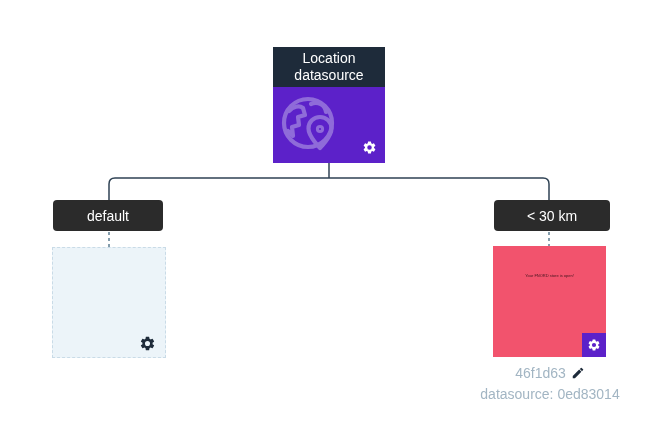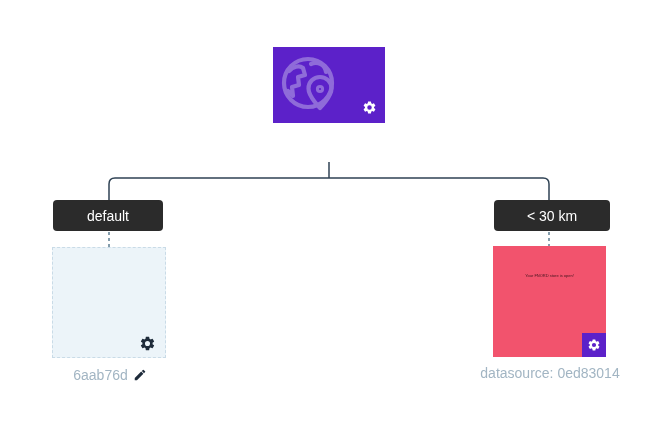--- a/index.html
+++ b/index.html
@@ -63,20 +63,21 @@
 <div class="canvas">
 
   <svg class="connectors" viewBox="0 0 659 445">
     <path d="M329 162 V178" fill="none" stroke="#2f4254" stroke-width="1.5"></path>
     <path d="M109 201 V184 Q109 178 115 178 H543 Q549 178 549 184 V201" fill="none" stroke="#2f4254" stroke-width="1.5"></path>
     <path d="M109 226 V247" fill="none" stroke="#5c7d93" stroke-width="1.5" stroke-dasharray="3 3"></path>
     <path d="M549 226 V246" fill="none" stroke="#5c7d93" stroke-width="1.5" stroke-dasharray="3 3"></path>
   </svg>
 
   <div class="root-node">
+    <div class="root-header">Location datasource</div>
     <div class="root-body">
       <span class="globe-icon">
         <svg width="66" height="68" viewBox="0 0 66 68">
           <g fill="none" stroke="#8f6bd9" stroke-width="4.2" stroke-linejoin="round" stroke-linecap="round">
             <circle cx="31" cy="31" r="24"></circle>
             <path d="M12 19 C16 14.5 22 13 26 16 L28 23 L21 25 L22 33 L15 35 L16 44 L11 39"></path>
             <path d="M34 12 C41 9 48 13 49 20"></path>
             <path d="M43 25 C36.5 25 31.5 30 31.5 36.5 C31.5 44.5 43 56 43 56 C43 56 54.5 44.5 54.5 36.5 C54.5 30 49.5 25 43 25 Z"></path>
             <circle cx="43" cy="37" r="2.6" stroke-width="3"></circle>
           </g>
@@ -104,24 +105,24 @@
   <div class="message-box">
     <div class="preview-text">Your FNORD store is open!</div>
     <div class="gear-badge">
       <svg viewBox="0 0 24 24" fill="#ffffff">
         <path d="M19.14 12.94c.04-.3.06-.61.06-.94 0-.32-.02-.64-.07-.94l2.03-1.58a.49.49 0 0 0 .12-.61l-1.92-3.32a.49.49 0 0 0-.59-.22l-2.39.96c-.5-.38-1.03-.7-1.62-.94l-.36-2.54a.48.48 0 0 0-.48-.41h-3.84c-.24 0-.43.17-.47.41l-.36 2.54c-.59.24-1.13.57-1.62.94l-2.39-.96a.49.49 0 0 0-.59.22L2.74 8.87c-.12.21-.08.47.12.61l2.03 1.58c-.05.3-.09.63-.09.94s.02.64.07.94l-2.03 1.58a.49.49 0 0 0-.12.61l1.92 3.32c.12.22.37.29.59.22l2.39-.96c.5.38 1.03.7 1.62.94l.36 2.54c.05.24.24.41.48.41h3.84c.24 0 .44-.17.47-.41l.36-2.54c.59-.24 1.13-.56 1.62-.94l2.39.96c.22.08.47 0 .59-.22l1.92-3.32a.49.49 0 0 0-.12-.61l-2.01-1.58zM12 15.6A3.6 3.6 0 1 1 12 8.4a3.6 3.6 0 0 1 0 7.2z"></path>
       </svg>
     </div>
   </div>
 
   <div class="caption left">
+  </div>
+
+  <div class="caption right">
     <div class="line1">
-      <span>6aab76d</span><span class="pencil"><svg viewBox="0 0 24 24" width="14" height="14" fill="#1e2b3a">
+      <span>46f1d63</span><span class="pencil"><svg viewBox="0 0 24 24" width="14" height="14" fill="#1e2b3a">
             <path d="M3 17.25V21h3.75L17.81 9.94l-3.75-3.75L3 17.25zM20.71 7.04a.996.996 0 0 0 0-1.41l-2.34-2.34a.996.996 0 0 0-1.41 0l-1.83 1.83 3.75 3.75 1.83-1.83z"></path>
           </svg></span>
     </div>
-  </div>
-
-  <div class="caption right">
     <div class="line2">datasource: 0ed83014</div>
   </div>
 
 </div>
 
 </body></html>

